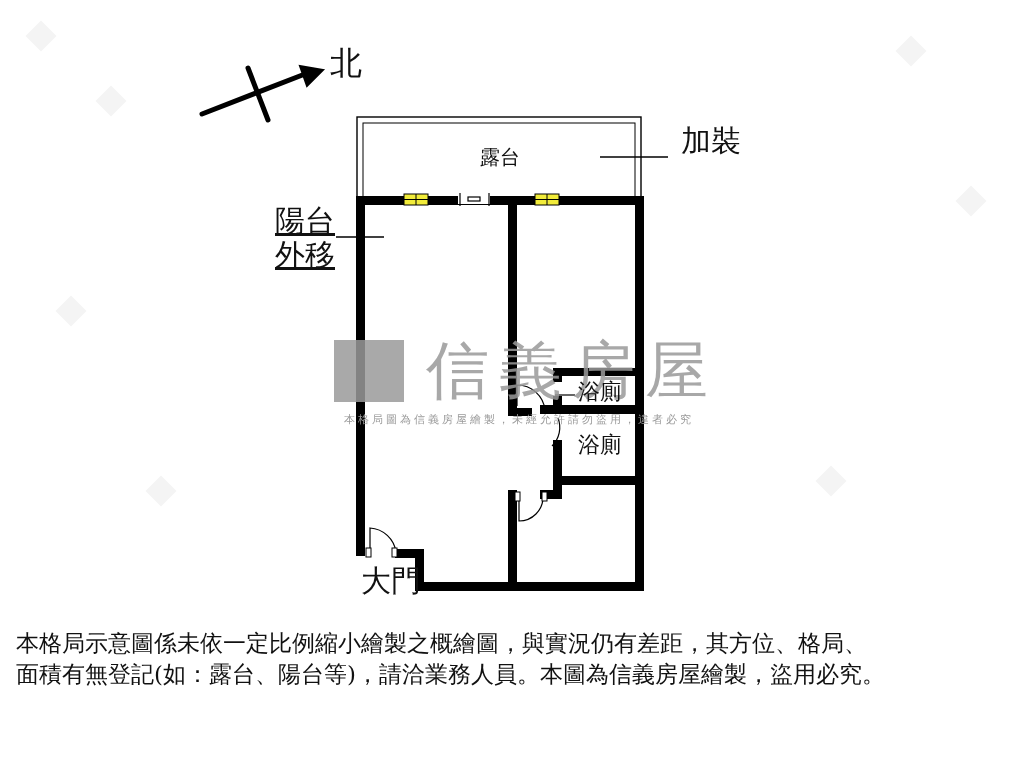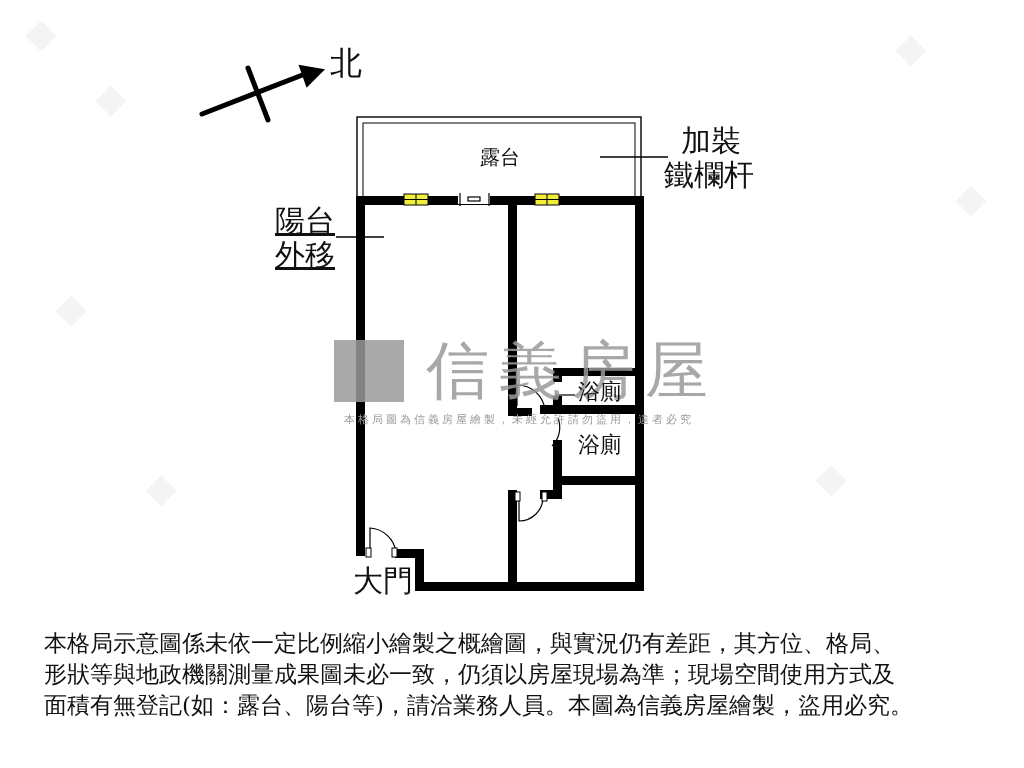--- a/index.html
+++ b/index.html
@@ -8,29 +8,29 @@
     #plan { position: absolute; left: 0; top: 0; width: 1024px; height: 620px; }
     .lbl { position: absolute; font-family: "DejaVu Serif", "Liberation Serif", serif;
            color: #111; line-height: 1.12; white-space: nowrap; }
     .north { left: 330px; top: 46px; font-size: 32px; }
     .terrace { left: 480px; top: 146px; font-size: 20px; }
     .railing { left: 664px; top: 124px; font-size: 30px; line-height: 1.12; }
     .railing .l1 { display:block; padding-left: 17px; font-family: Liberation Serif, serif; }
     .balcony { left: 275px; top: 204px; font-size: 30px; line-height: 1.13; text-decoration: underline; }
     .bath1 { left: 578px; top: 380px; font-size: 22px; }
     .bath2 { left: 578px; top: 433px; font-size: 22px; }
-    .entrance { left: 353px; top: 564px; font-size: 30px; }
+    .entrance { left: 361px; top: 564px; font-size: 30px; }
     .wm-main { position: absolute; left: 426px; top: 328px; font-size: 63px; color: #9a9a9a;
                font-family: Liberation Serif, serif; letter-spacing: 10px; opacity: .85; }
     .wm-sub { position: absolute; left: 336px; top: 412px; font-size: 11px; color: #9a9a9a;
               font-family: "DejaVu Sans", "Liberation Sans", sans-serif; letter-spacing: 3px; margin-left: 8px; }
     .wm-logo { position: absolute; left: 334px; top: 340px; width: 70px; height: 62px; background: #9a9a9a; opacity: .85; }
     .disclaimer { position: absolute; left: 16px; top: 628px; width: 1000px; font-size: 23px;
                   line-height: 31px; color: #111; font-family: "DejaVu Serif", "Liberation Serif", serif; }
-    .disclaimer span { display: block; white-space: nowrap; margin-left: 28px; }
+    .disclaimer span { display: block; white-space: nowrap; }
   </style>
 </head>
 <body>
 
 <svg id="plan" viewBox="0 0 1024 620" xmlns="http://www.w3.org/2000/svg">
 
   <g fill="#f4f4f4">
     <rect x="30" y="25" width="22" height="22" transform="rotate(45 41 36)"></rect>
     <rect x="100" y="90" width="22" height="22" transform="rotate(45 111 101)"></rect>
     <rect x="900" y="40" width="22" height="22" transform="rotate(45 911 51)"></rect>
@@ -123,27 +123,25 @@
 </svg>
 
 <div class="wm-logo"></div>
 <div class="wm-main">信義房屋</div>
 <div class="wm-sub">本格局圖為信義房屋繪製，未經允許請勿盜用，違者必究</div>
 
 <div class="lbl north">北</div>
 <div class="lbl terrace">露台</div>
 <div class="lbl railing">
   <span class="l1">加裝</span>
-  <span>鐵欄杆</span>
 </div>
 <div class="lbl balcony">
   <span style="display:block">陽台</span>
   <span style="display:block">外移</span>
 </div>
 <div class="lbl bath1">浴廁</div>
 <div class="lbl bath2">浴廁</div>
 <div class="lbl entrance">大門</div>
 
 <div class="disclaimer">
   <span>本格局示意圖係未依一定比例縮小繪製之概繪圖，與實況仍有差距，其方位、格局、</span>
-  <span>形狀等與地政機關測量成果圖未必一致，仍須以房屋現場為準；現場空間使用方式及</span>
   <span>面積有無登記(如：露台、陽台等)，請洽業務人員。本圖為信義房屋繪製，盜用必究。</span>
 </div>
 
 </body></html>

